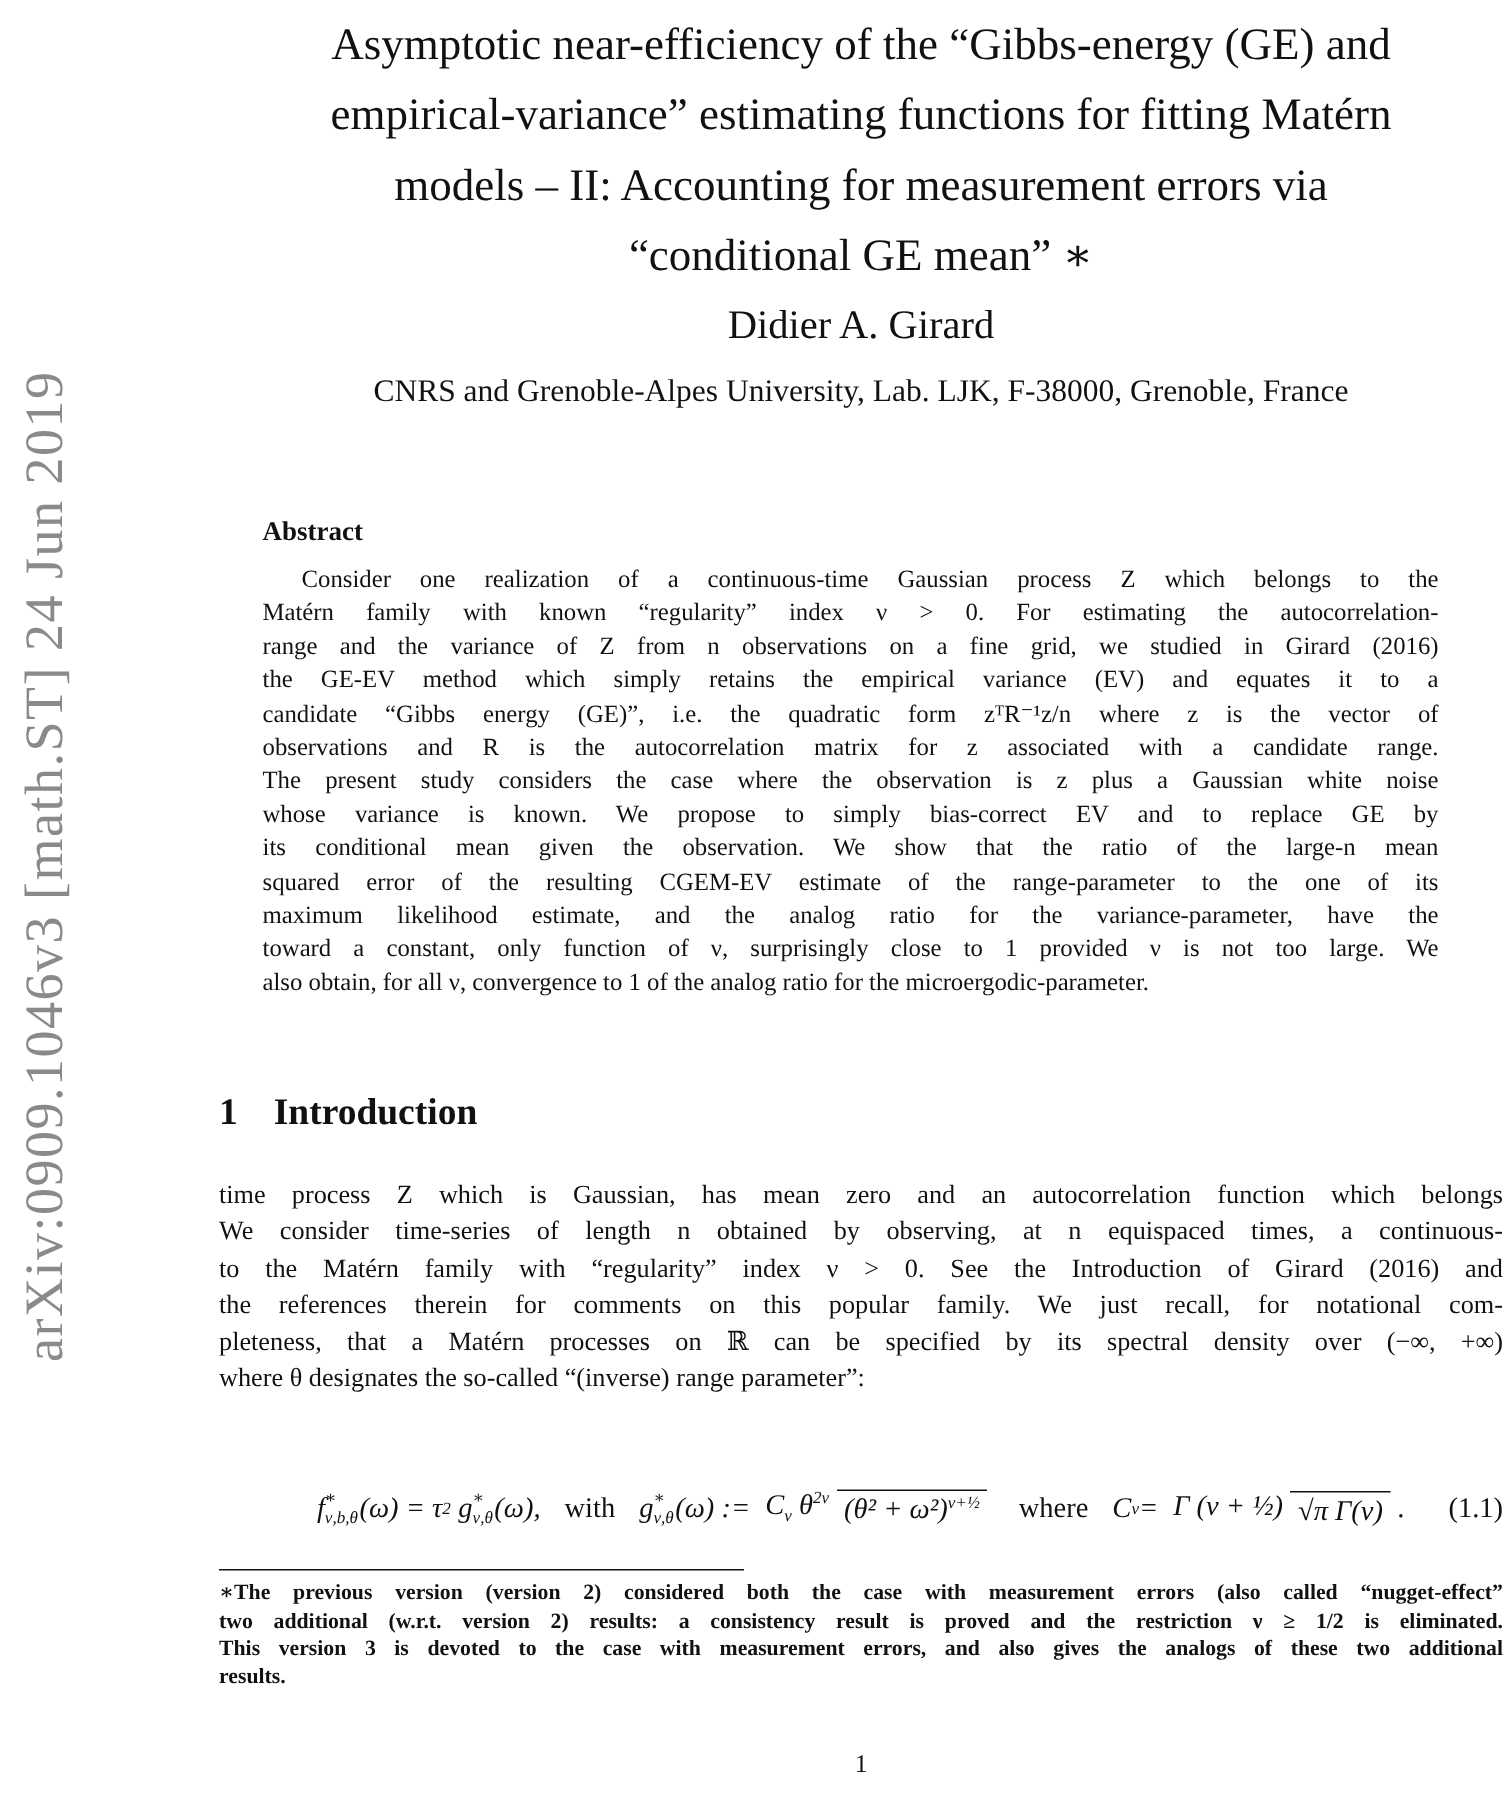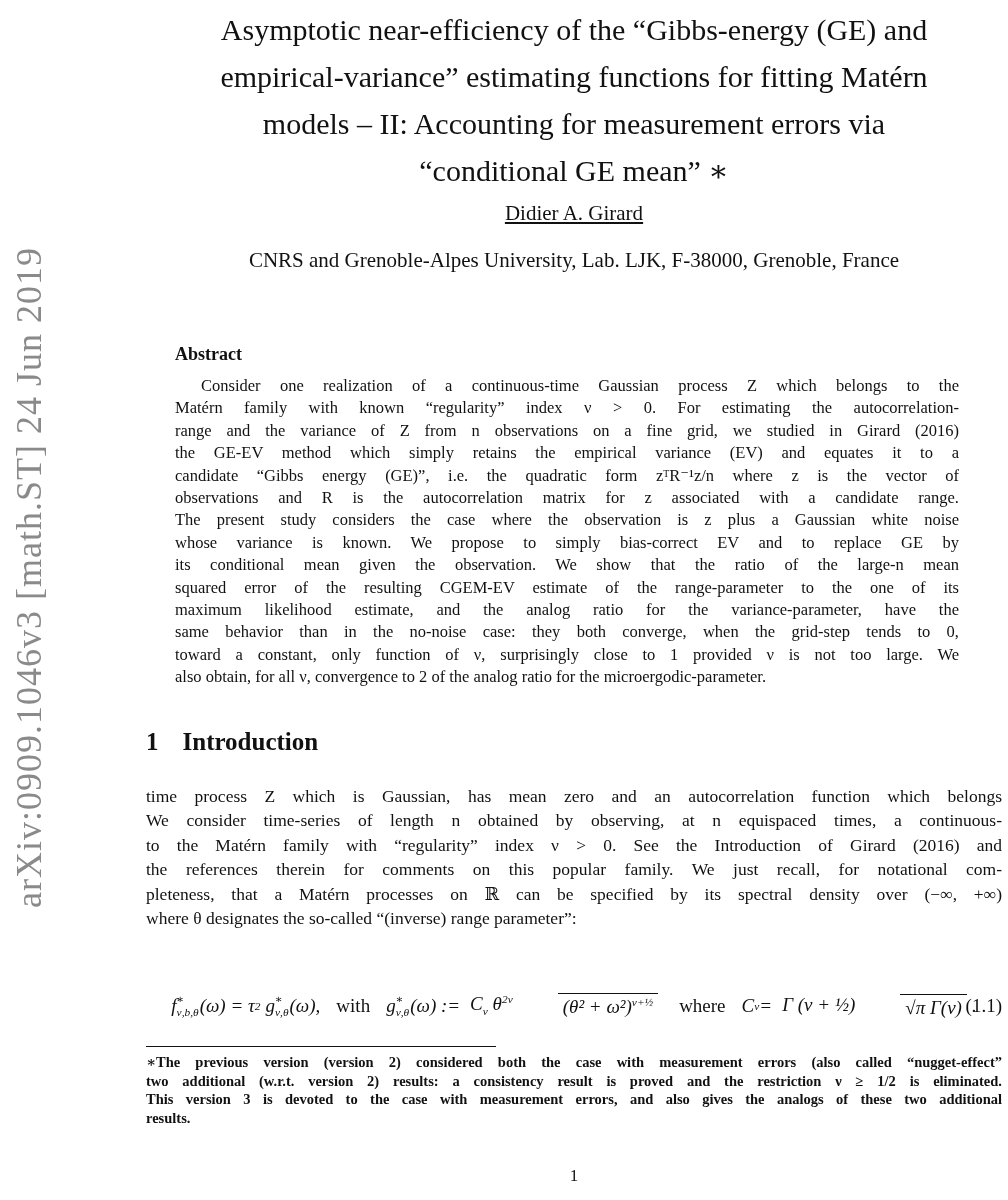--- a/index.html
+++ b/index.html
@@ -10,21 +10,21 @@
   }
   .watermark{
     position:absolute;left:8px;top:908px;width:790px;
     transform-origin:0 0;transform:rotate(-90deg);
     font-size:36px;letter-spacing:1px;color:#8a8a8a;white-space:nowrap;
   }
   .content{position:absolute;left:146px;top:0;width:856px;height:1200px;}
   .title-block{position:absolute;top:6px;left:0;width:856px;text-align:center;
     font-size:30px;line-height:47px;}
   .title-line{white-space:nowrap;}
-  .author{position:absolute;top:201px;left:0;width:856px;text-align:center;font-size:21px;text-decoration:underline;}
+  .author{position:absolute;top:201px;left:0;width:856px;text-align:center;font-size:27px;}
   .affiliation{position:absolute;top:248px;left:0;width:856px;text-align:center;font-size:21px;}
   .abstract-heading{position:absolute;top:344px;left:29px;width:784px;text-align:left;
     font-weight:bold;font-size:18px;}
   .abstract-body{position:absolute;top:375px;left:29px;width:784px;
     font-size:16.5px;line-height:22.4px;}
   .jline{text-align:justify;text-align-last:justify;}
   .jline-last{text-align:left;text-align-last:left;}
   .abs-indent{text-indent:26px;}
   .section-heading{position:absolute;top:728px;left:0;font-size:25px;font-weight:bold;}
   .section-heading .sec-num{margin-right:24px;}
@@ -34,21 +34,21 @@
     display:flex;align-items:center;justify-content:center;font-size:19px;}
   .eq-inner{font-style:italic;display:inline-flex;align-items:center;white-space:nowrap;}
   .eq-inner .rm{font-style:normal;margin:17px 16px;}
   .ss{display:inline-flex;flex-direction:column;align-items:flex-start;
     font-size:0.60em;line-height:1.15;vertical-align:middle;margin-right:1px;}
   .eq-inner sup{font-size:0.60em;}
   .eq-inner sub{font-size:0.60em;}
   .frac{display:inline-flex;flex-direction:row;align-items:center;
     vertical-align:middle;margin:0 5px;text-align:center;}
   .frac .num{padding:0 5px 2px 5px;}
-  .frac .den{border-top:1.4px solid #111;padding:2px 5px 0 5px;margin-left:40px;}
+  .frac .den{border-top:1.4px solid #111;padding:2px 5px 0 5px;}
   .eq-number{position:absolute;right:0;top:50%;transform:translateY(-50%);
     font-style:normal;font-size:19px;}
   .g-gap{margin-left:5px;}
   .footnote-rule{position:absolute;top:1046px;left:0;width:350px;border-top:1.4px solid #111;}
   .footnote-body{position:absolute;top:1053px;left:0;width:856px;
     font-size:14.5px;line-height:18.7px;font-weight:bold;}
   .page-number{position:absolute;top:1166px;left:0;width:856px;text-align:center;font-size:17px;}
 </style>
 </head>
 <body>
@@ -74,23 +74,22 @@
     <div class="jline">Matérn family with known “regularity” index ν &gt; 0.  For estimating the autocorrelation-</div>
     <div class="jline">range and the variance of Z from n observations on a fine grid, we studied in Girard (2016)</div>
     <div class="jline">the GE-EV method which simply retains the empirical variance (EV) and equates it to a</div>
     <div class="jline">candidate “Gibbs energy (GE)”, i.e. the quadratic form zᵀR⁻¹z/n where z is the vector of</div>
     <div class="jline">observations and R is the autocorrelation matrix for z associated with a candidate range.</div>
     <div class="jline">The present study considers the case where the observation is z plus a Gaussian white noise</div>
     <div class="jline">whose variance is known.  We propose to simply bias-correct EV and to replace GE by</div>
     <div class="jline">its conditional mean given the observation.  We show that the ratio of the large-n mean</div>
     <div class="jline">squared error of the resulting CGEM-EV estimate of the range-parameter to the one of its</div>
     <div class="jline">maximum likelihood estimate, and the analog ratio for the variance-parameter, have the</div>
-    <div class="jline">same behavior than in the no-noise case: they both converge, when the grid-step tends to 0,</div>
     <div class="jline">toward a constant, only function of ν, surprisingly close to 1 provided ν is not too large. We</div>
-    <div class="jline jline-last">also obtain, for all ν, convergence to 2 of the analog ratio for the microergodic-parameter.</div>
+    <div class="jline jline-last">also obtain, for all ν, convergence to 1 of the analog ratio for the microergodic-parameter.</div>
   </div>
 
   <div class="section-heading">
     <span class="sec-num">1</span><span>Introduction</span>
   </div>
 
   <div class="intro-body">
     <div class="jline">time process Z which is Gaussian, has mean zero and an autocorrelation function which belongs</div>
     <div class="jline">We consider time-series of length n obtained by observing, at n equispaced times, a continuous-</div>
     <div class="jline">to the Matérn family with “regularity” index ν &gt; 0. See the Introduction of Girard (2016) and</div>

